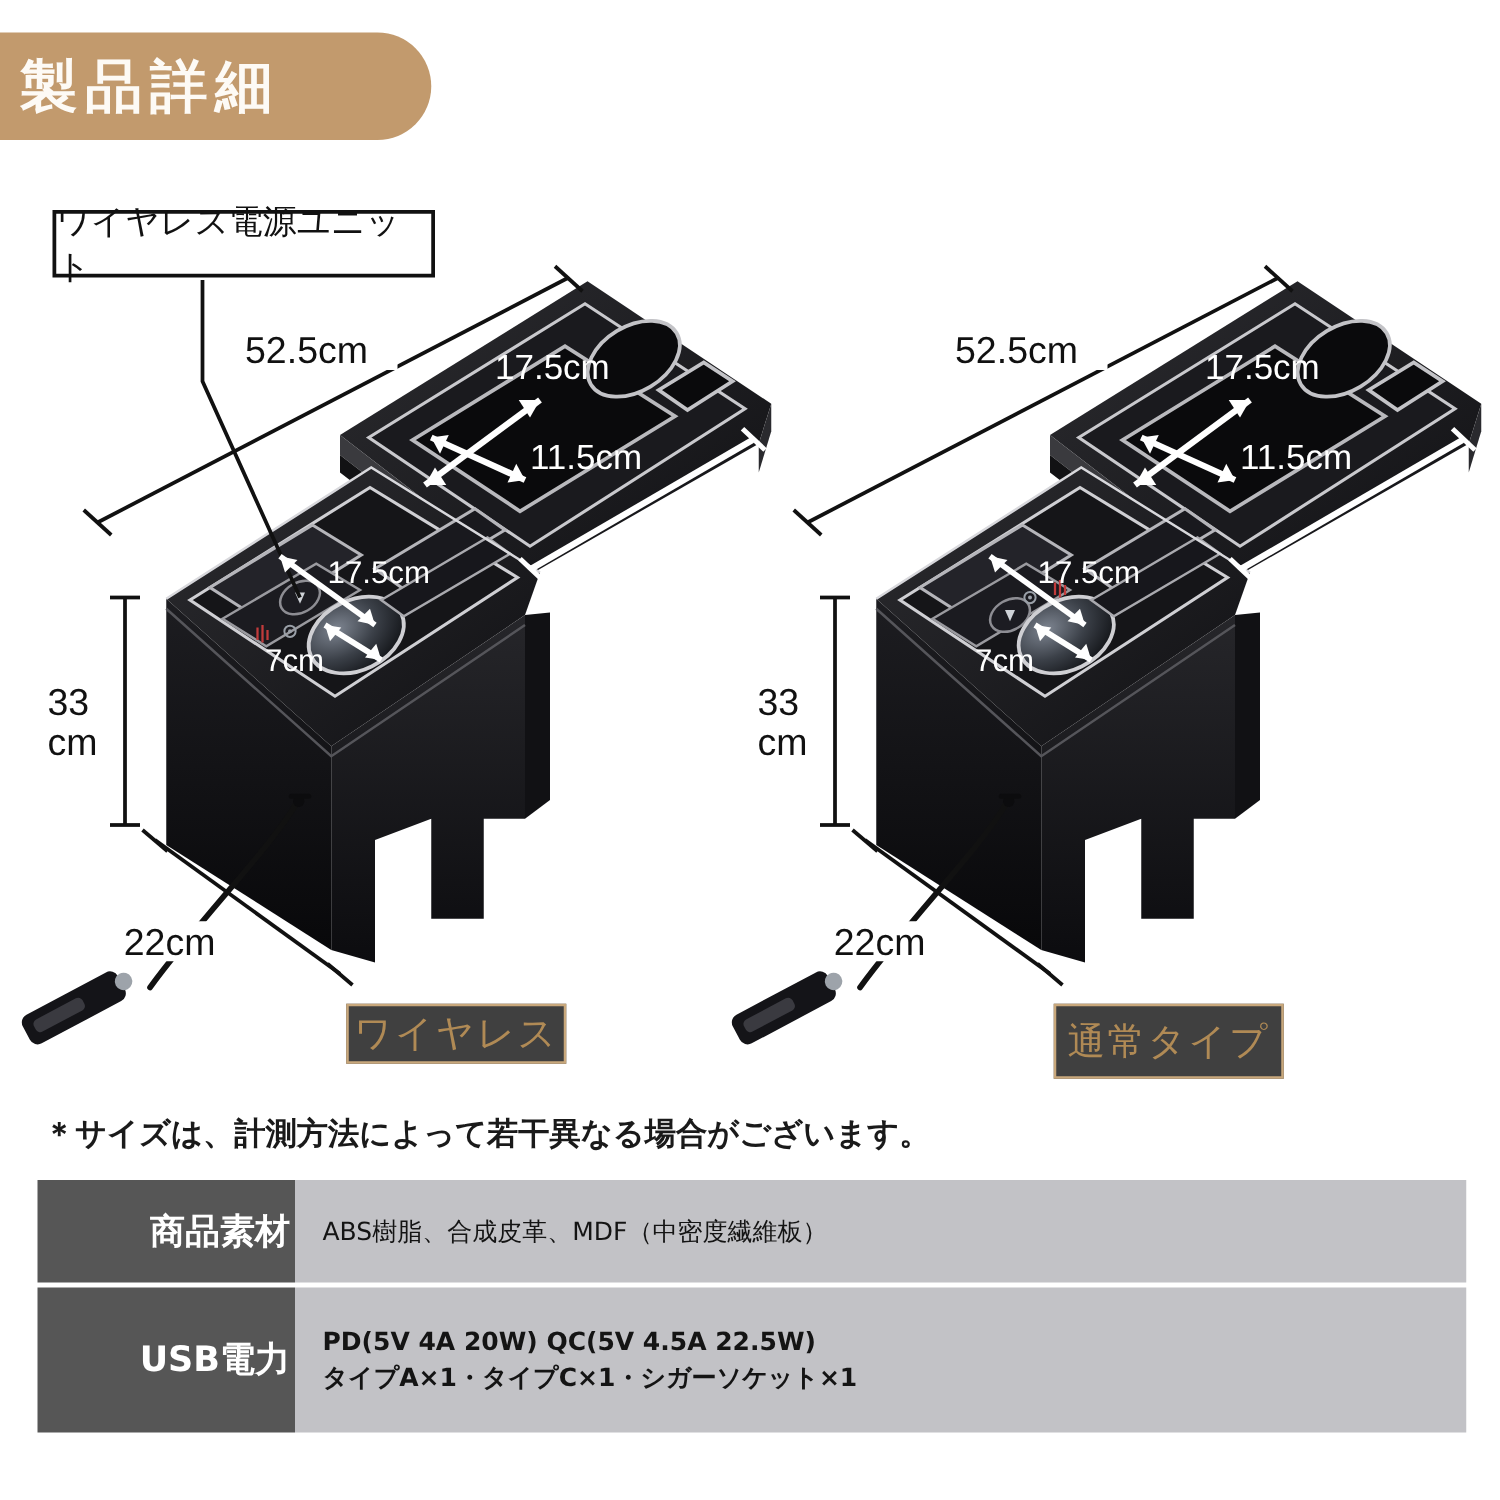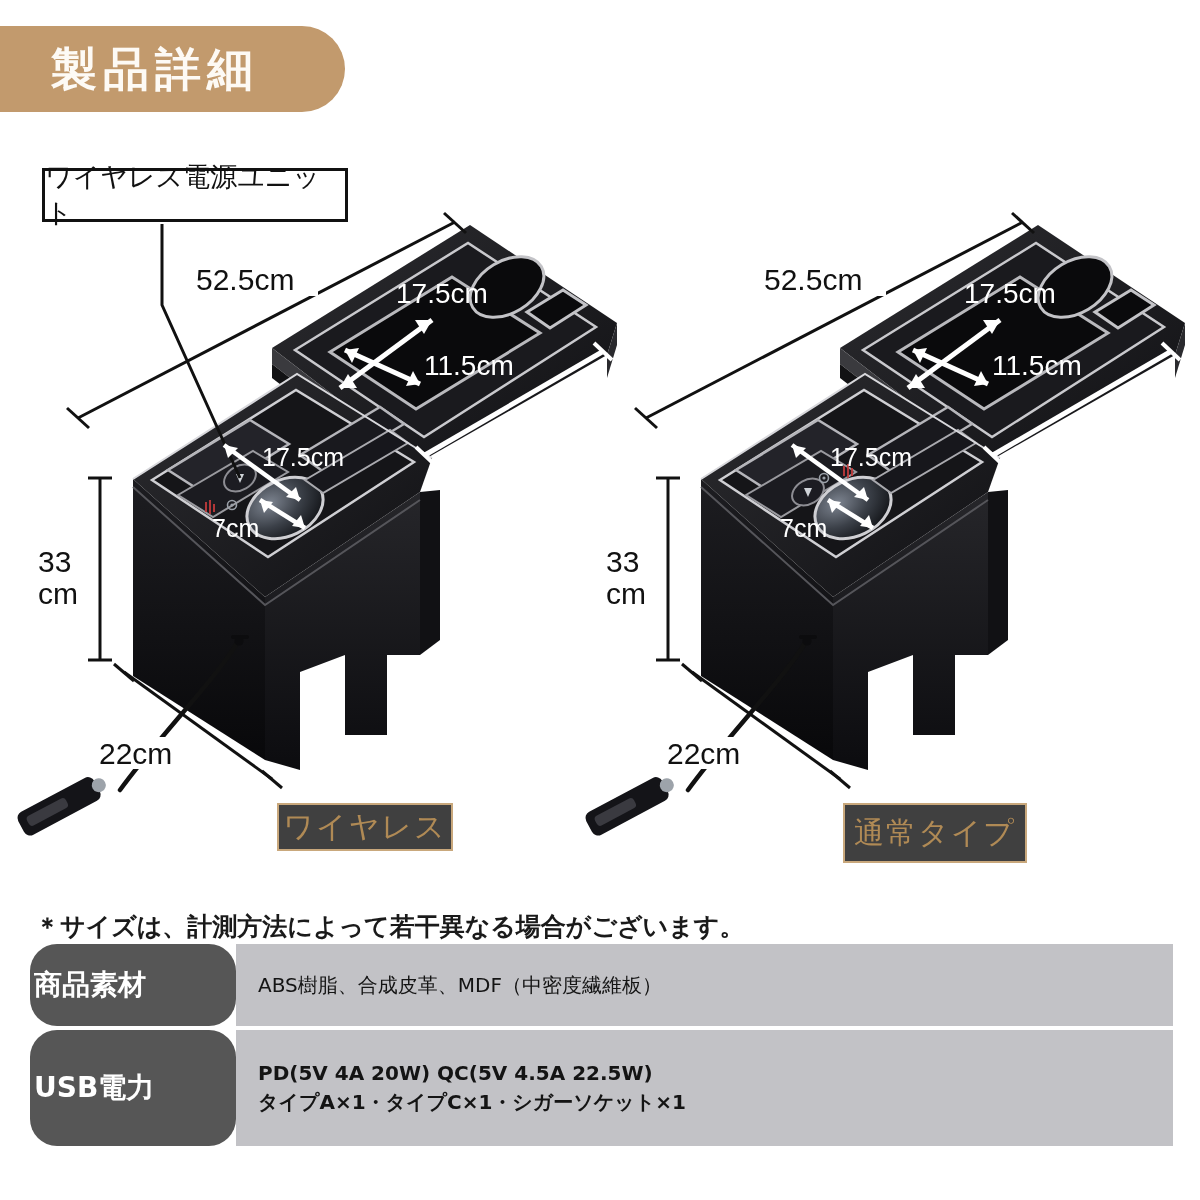--- a/index.html
+++ b/index.html
@@ -21,21 +21,21 @@
     background:#c29a6d;
     border-top-right-radius:43px;
     border-bottom-right-radius:43px;
     display:flex;align-items:center;
   }
   .banner-title{
     color:#fdfaf5;
     font-size:46px;
     font-weight:700;
     letter-spacing:6px;
-    padding-left:51px;
+    padding-left:16px;
     line-height:1;
     font-family:"DejaVu Sans","Liberation Sans",sans-serif;
   }
 
   
   .callout{
     position:absolute;left:42px;top:168px;
     width:306px;height:54px;
     border:3px solid #111;
     background:#fff;
@@ -64,42 +64,40 @@
   }
   #label-wireless{left:277px;top:803px;width:176px;height:48px;}
   #label-normal{left:843px;top:803px;width:184px;height:60px;}
 
   
   .note{
     position:absolute;left:35px;top:890px;
     font-size:25px;font-weight:700;color:#1a1a1a;letter-spacing:0px;
     font-family:"DejaVu Sans","Liberation Sans",sans-serif;
     white-space:nowrap;
-    margin-top:20px;
   }
 
   
   .spec-table{
     position:absolute;left:30px;top:940px;
     width:1143px;
     border-collapse:separate;
     border-spacing:0 4px;
   }
   .spec-table tr{height:auto;}
   .spec-table th{
     background:#565656;
     color:#ffffff;
     width:198px;
     font-size:28px;
     font-weight:700;
-    text-align:left;
+    text-align:right;
     vertical-align:middle;
     padding:10px 4px;
     font-family:"DejaVu Sans","Liberation Sans",sans-serif;
-    border-radius:27px;
   }
   .spec-table th.spaced{letter-spacing:9px;text-indent:9px;}
   .spec-table td{
     background:#c2c2c6;
     color:#141414;
     font-size:20px;
     font-weight:500;
     text-align:left;
     vertical-align:middle;
     padding:10px 0 10px 22px;

